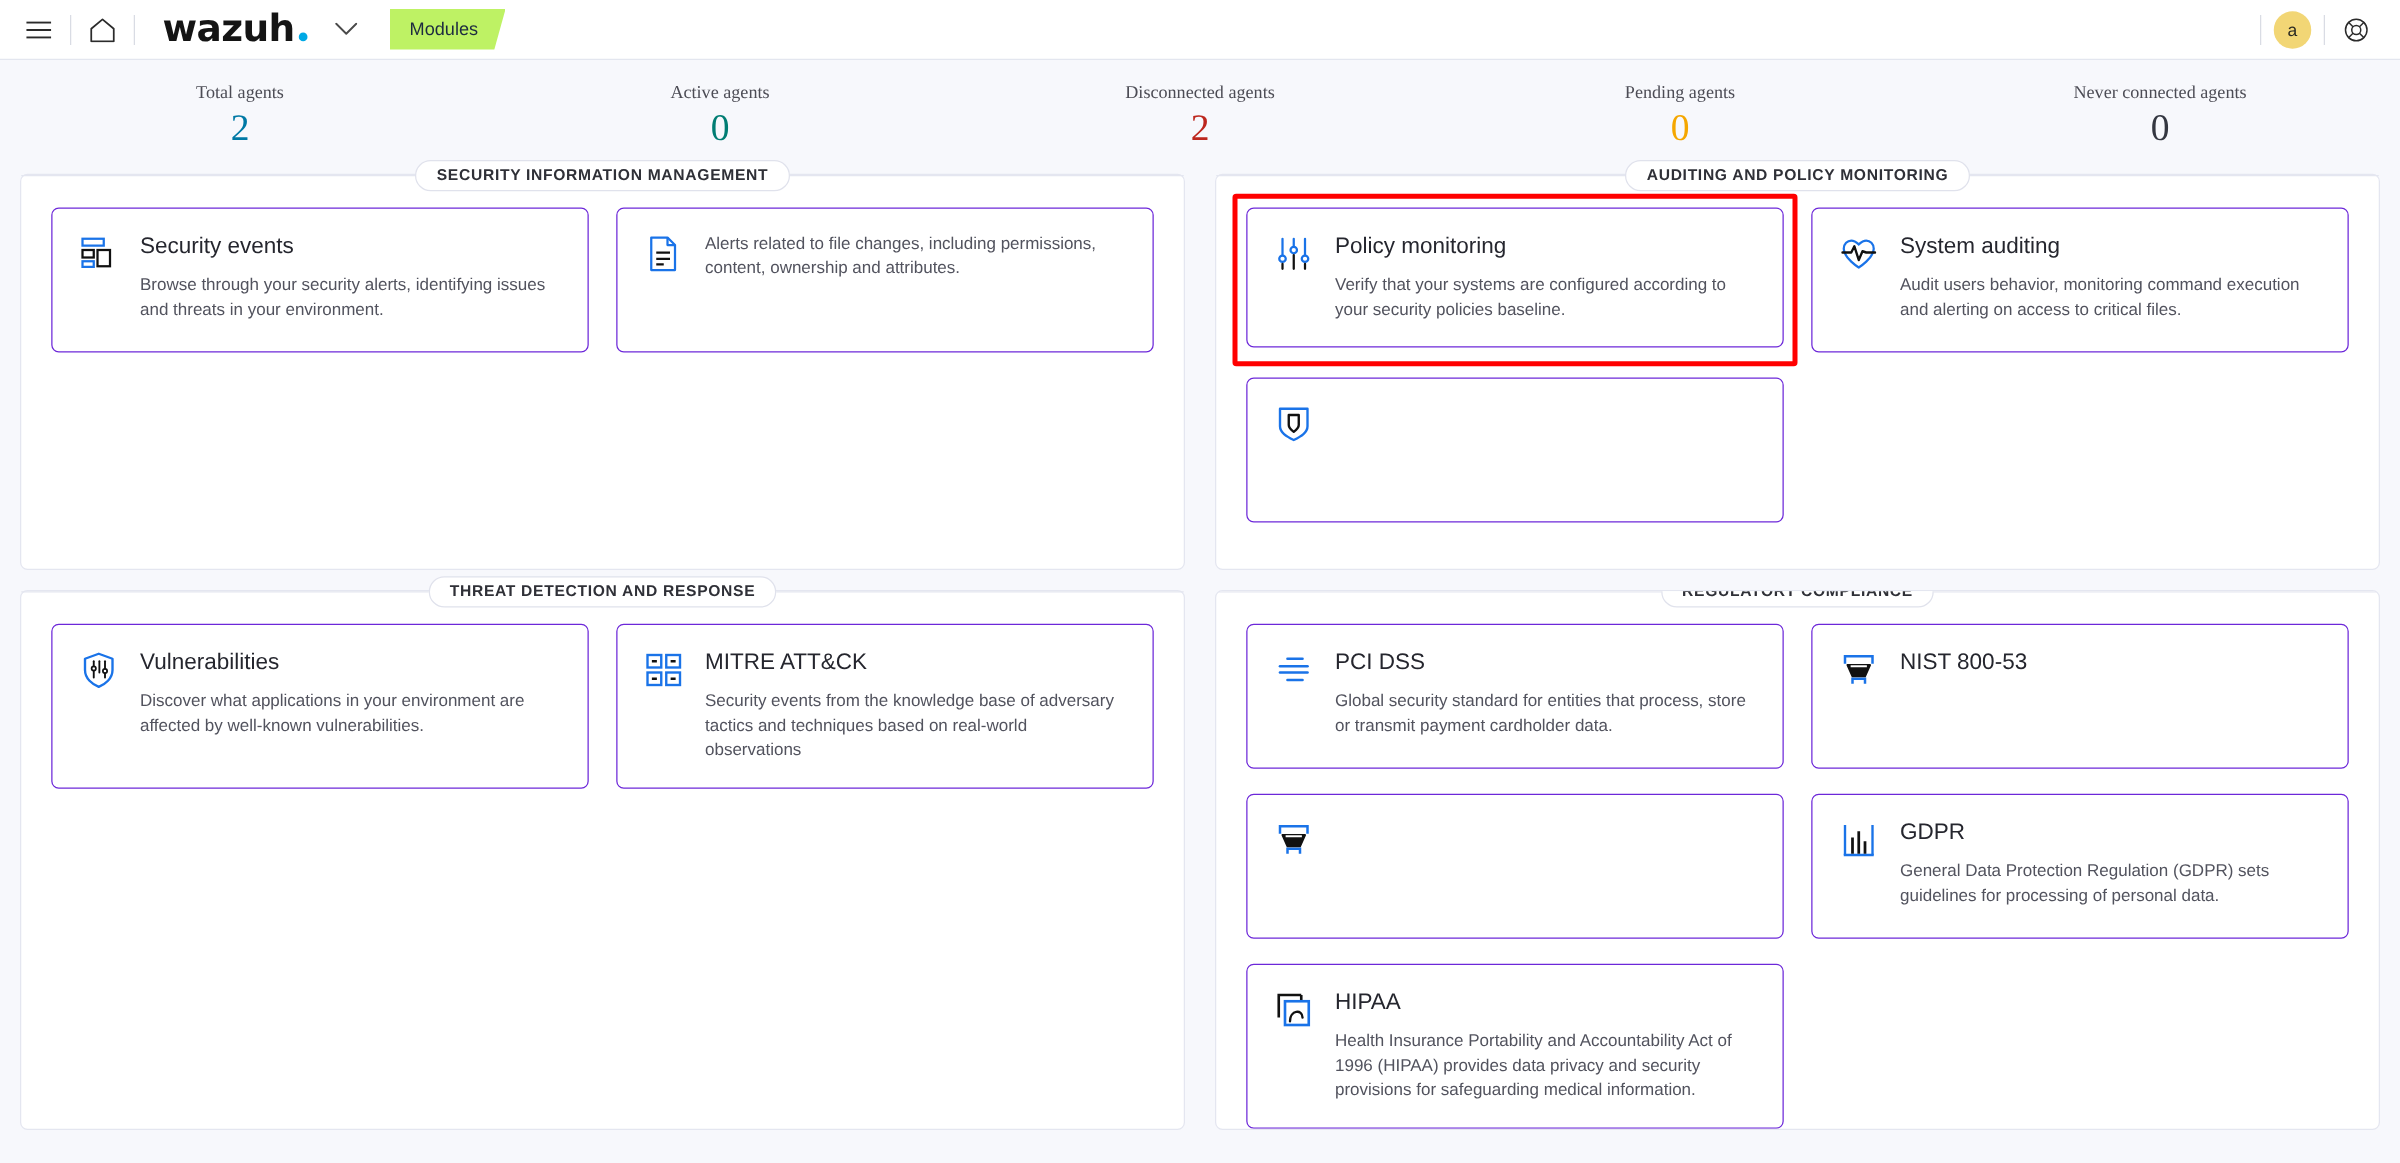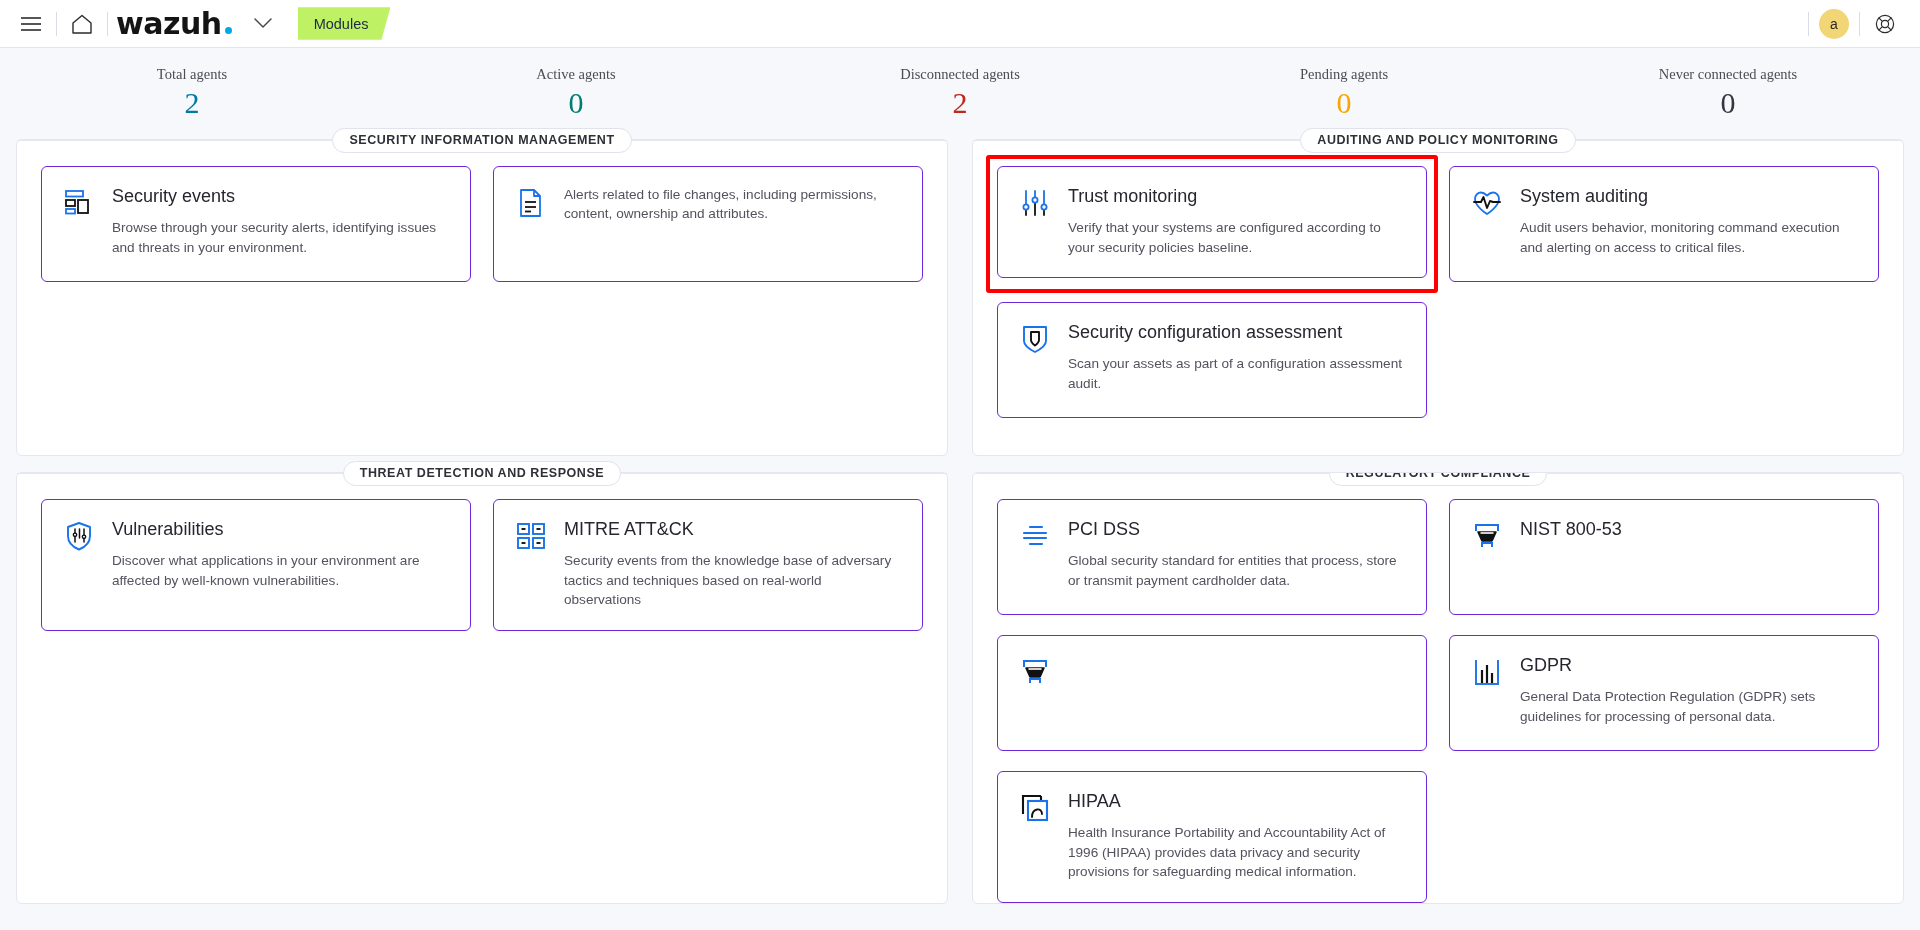--- a/index.html
+++ b/index.html
@@ -36,21 +36,21 @@
 
   .nav-divider {
     width: 1px; height: 24px;
     background: #d9dce4;
     margin: 0 4px;
   }
 
   .brand {
     display: flex;
     align-items: baseline;
-    margin-left: 4px;
+    margin-left: 18px;
     cursor: pointer;
     user-select: none;
   }
   .brand-text {
     font-size: 30px;
     font-weight: 600;
     letter-spacing: -0.5px;
     color: #141414;
     line-height: 1;
     font-family: "DejaVu Sans", sans-serif;
@@ -347,21 +347,21 @@
               <circle cx="16" cy="13" r="2.6" fill="none" stroke="#1a73e8" stroke-width="1.8"></circle>
               <circle cx="25" cy="20" r="2.6" fill="none" stroke="#1a73e8" stroke-width="1.8"></circle>
               <g stroke="#111" stroke-width="1.8" stroke-linecap="round">
                 <line x1="7" y1="24" x2="7" y2="28"></line>
                 <line x1="16" y1="17" x2="16" y2="28"></line>
                 <line x1="25" y1="24" x2="25" y2="28"></line>
               </g>
             </svg>
           </div>
           <div class="card-body">
-            <div class="card-title">Trust monitoring</div>
+            <div class="card-title">Policy monitoring</div>
             <div class="card-desc">Verify that your systems are configured according to your security policies baseline.</div>
           </div>
         </div>
       </div>
 
       <div class="card">
         <div class="card-icon">
           <svg width="32" height="32" viewBox="0 0 32 32">
             <path d="M16 27 C16 27 4 19.5 4 12 C4 8 7 5.5 10 5.5 C12.7 5.5 16 8.5 16 8.5 C16 8.5 19.3 5.5 22 5.5 C25 5.5 28 8 28 12 C28 19.5 16 27 16 27 Z" fill="none" stroke="#1a73e8" stroke-width="1.8"></path>
             <polyline points="3,15 10,15 12.5,10 16,21 19,14 22,15 29,15" fill="none" stroke="#111" stroke-width="1.9" stroke-linejoin="round" stroke-linecap="round"></polyline>
@@ -372,24 +372,20 @@
           <div class="card-desc">Audit users behavior, monitoring command execution and alerting on access to critical files.</div>
         </div>
       </div>
 
       <div class="card">
         <div class="card-icon">
           <svg width="32" height="32" viewBox="0 0 32 32">
             <path d="M5 4 H27 V18 C27 23 22 26 16 29 C10 26 5 23 5 18 Z" fill="none" stroke="#1a73e8" stroke-width="1.9" stroke-linejoin="round"></path>
             <path d="M12 9 H20 V17 C20 19.5 18 21 16 22.5 C14 21 12 19.5 12 17 Z" fill="none" stroke="#111" stroke-width="1.9" stroke-linejoin="round"></path>
           </svg>
-        </div>
-        <div class="card-body">
-          <div class="card-title">Security configuration assessment</div>
-          <div class="card-desc">Scan your assets as part of a configuration assessment audit.</div>
         </div>
       </div>
     </div>
   </div>
 
   <div class="panel left-bottom">
     <div class="section-head">
       <span class="section-pill">THREAT DETECTION AND RESPONSE</span>
     </div>
     <div class="cards">

